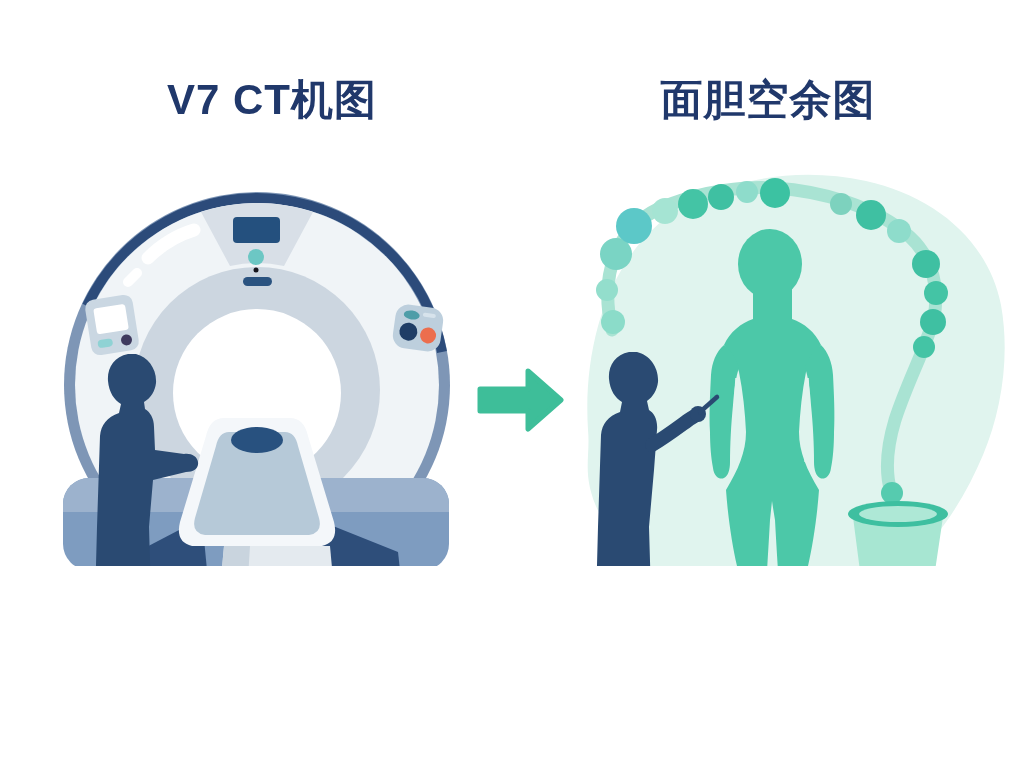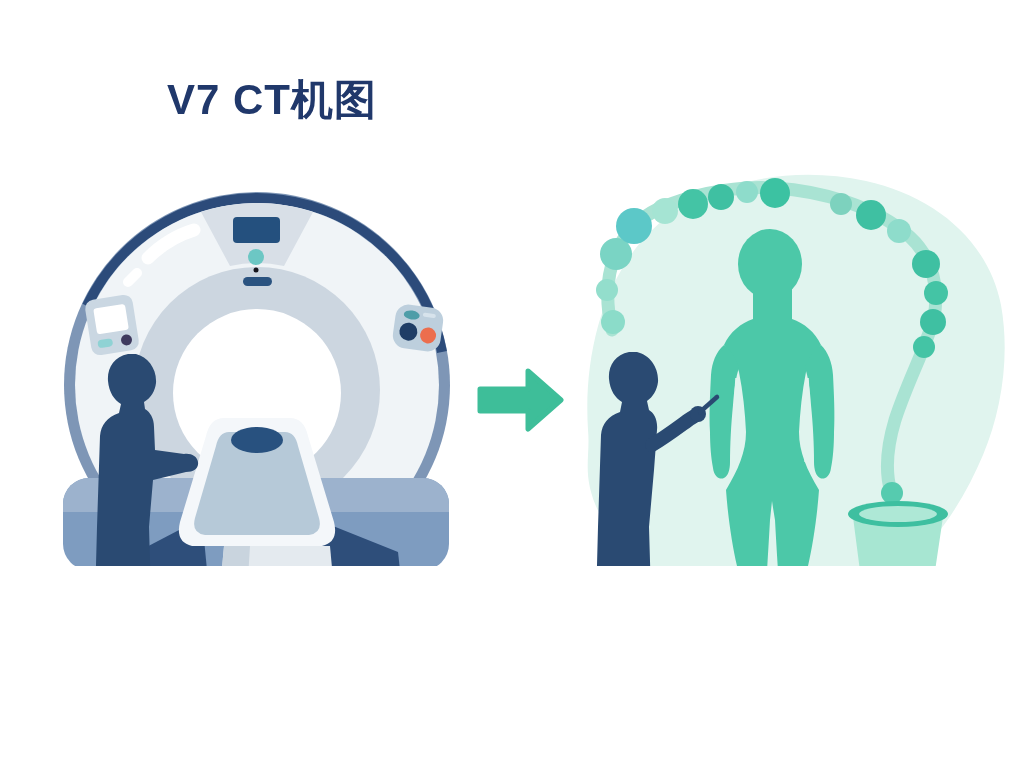--- a/index.html
+++ b/index.html
@@ -174,14 +174,15 @@
           C 658 420 654 413 649 410 L 647 401
           C 653 397 657 390 658 382 C 659 368 650 355 637 352 Z"></path>
         <path d="M 652 445 C 664 438 676 429 687 421 C 691 418 695 416 698 414" stroke="#2A4A72" stroke-width="14" stroke-linecap="round" fill="none"></path>
         <circle cx="698" cy="414" r="8"></circle>
         <path d="M 700 412 L 717 397" stroke="#2A4A72" stroke-width="4.5" stroke-linecap="round" fill="none"></path>
       </g>
     </g>
   </svg>
 
   <div class="fig-title left">V7 CT机图</div>
+  <div class="fig-title right">面胆空余图</div>
 
 </div>
 
 </body></html>

